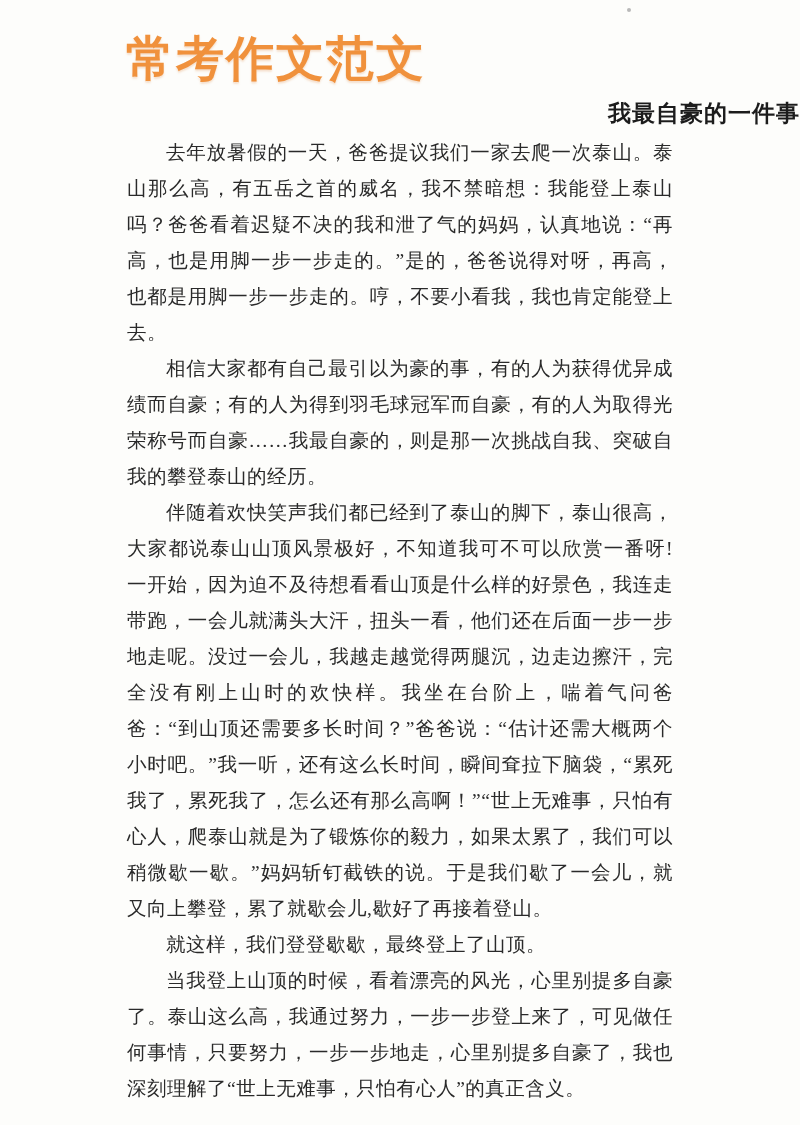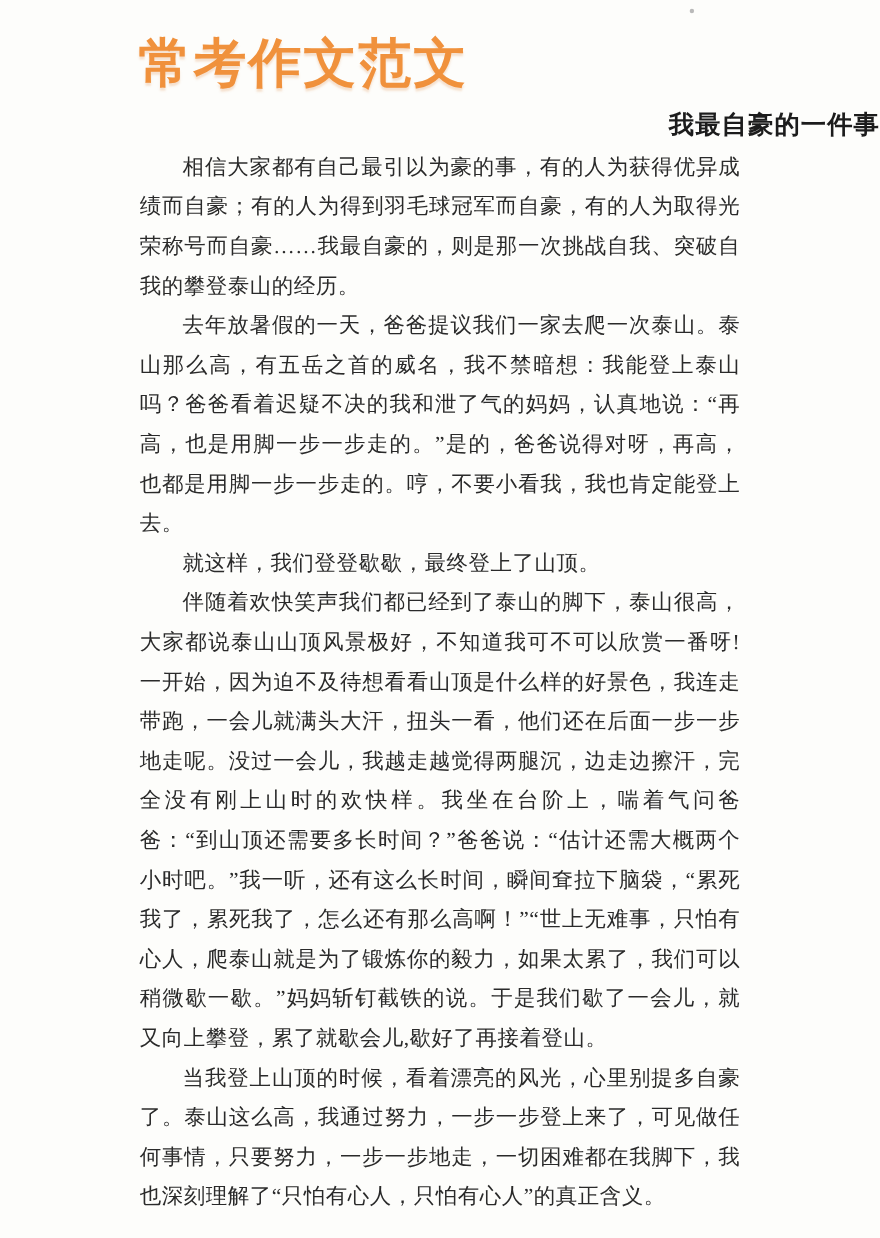--- a/index.html
+++ b/index.html
@@ -60,20 +60,20 @@
 <div class="page">
 
   <span class="speck speck-top"></span>
   <span class="speck speck-mid"></span>
 
   <h1 class="page-header">常考作文范文</h1>
 
   <h2 class="essay-title">我最自豪的一件事</h2>
 
   <div class="essay-body">
+    <p>去年放暑假的一天，爸爸提议我们一家去爬一次泰山。泰山那么高，有五岳之首的威名，我不禁暗想：我能登上泰山吗？爸爸看着迟疑不决的我和泄了气的妈妈，认真地说：“再高，也是用脚一步一步走的。”是的，爸爸说得对呀，再高，也都是用脚一步一步走的。哼，不要小看我，我也肯定能登上去。</p>
     <p>相信大家都有自己最引以为豪的事，有的人为获得优异成绩而自豪；有的人为得到羽毛球冠军而自豪，有的人为取得光荣称号而自豪……我最自豪的，则是那一次挑战自我、突破自我的攀登泰山的经历。</p>
-    <p>去年放暑假的一天，爸爸提议我们一家去爬一次泰山。泰山那么高，有五岳之首的威名，我不禁暗想：我能登上泰山吗？爸爸看着迟疑不决的我和泄了气的妈妈，认真地说：“再高，也是用脚一步一步走的。”是的，爸爸说得对呀，再高，也都是用脚一步一步走的。哼，不要小看我，我也肯定能登上去。</p>
+    <p>伴随着欢快笑声我们都已经到了泰山的脚下，泰山很高，大家都说泰山山顶风景极好，不知道我可不可以欣赏一番呀!一开始，因为迫不及待想看看山顶是什么样的好景色，我连走带跑，一会儿就满头大汗，扭头一看，他们还在后面一步一步地走呢。没过一会儿，我越走越觉得两腿沉，边走边擦汗，完全没有刚上山时的欢快样。我坐在台阶上，喘着气问爸爸：“到山顶还需要多长时间？”爸爸说：“估计还需大概两个小时吧。”我一听，还有这么长时间，瞬间耷拉下脑袋，“累死我了，累死我了，怎么还有那么高啊！”“世上无难事，只怕有心人，爬泰山就是为了锻炼你的毅力，如果太累了，我们可以稍微歇一歇。”妈妈斩钉截铁的说。于是我们歇了一会儿，就又向上攀登，累了就歇会儿,歇好了再接着登山。</p>
     <p>就这样，我们登登歇歇，最终登上了山顶。</p>
-    <p>伴随着欢快笑声我们都已经到了泰山的脚下，泰山很高，大家都说泰山山顶风景极好，不知道我可不可以欣赏一番呀!一开始，因为迫不及待想看看山顶是什么样的好景色，我连走带跑，一会儿就满头大汗，扭头一看，他们还在后面一步一步地走呢。没过一会儿，我越走越觉得两腿沉，边走边擦汗，完全没有刚上山时的欢快样。我坐在台阶上，喘着气问爸爸：“到山顶还需要多长时间？”爸爸说：“估计还需大概两个小时吧。”我一听，还有这么长时间，瞬间耷拉下脑袋，“累死我了，累死我了，怎么还有那么高啊！”“世上无难事，只怕有心人，爬泰山就是为了锻炼你的毅力，如果太累了，我们可以稍微歇一歇。”妈妈斩钉截铁的说。于是我们歇了一会儿，就又向上攀登，累了就歇会儿,歇好了再接着登山。</p>
-    <p>当我登上山顶的时候，看着漂亮的风光，心里别提多自豪了。泰山这么高，我通过努力，一步一步登上来了，可见做任何事情，只要努力，一步一步地走，一切困难都在我脚下，我也深刻理解了“只怕有心人，只怕有心人”的真正含义。</p>
+    <p>当我登上山顶的时候，看着漂亮的风光，心里别提多自豪了。泰山这么高，我通过努力，一步一步登上来了，可见做任何事情，只要努力，一步一步地走，心里别提多自豪了，我也深刻理解了“世上无难事，只怕有心人”的真正含义。</p>
   </div>
 
 </div>
 
 </body></html>

